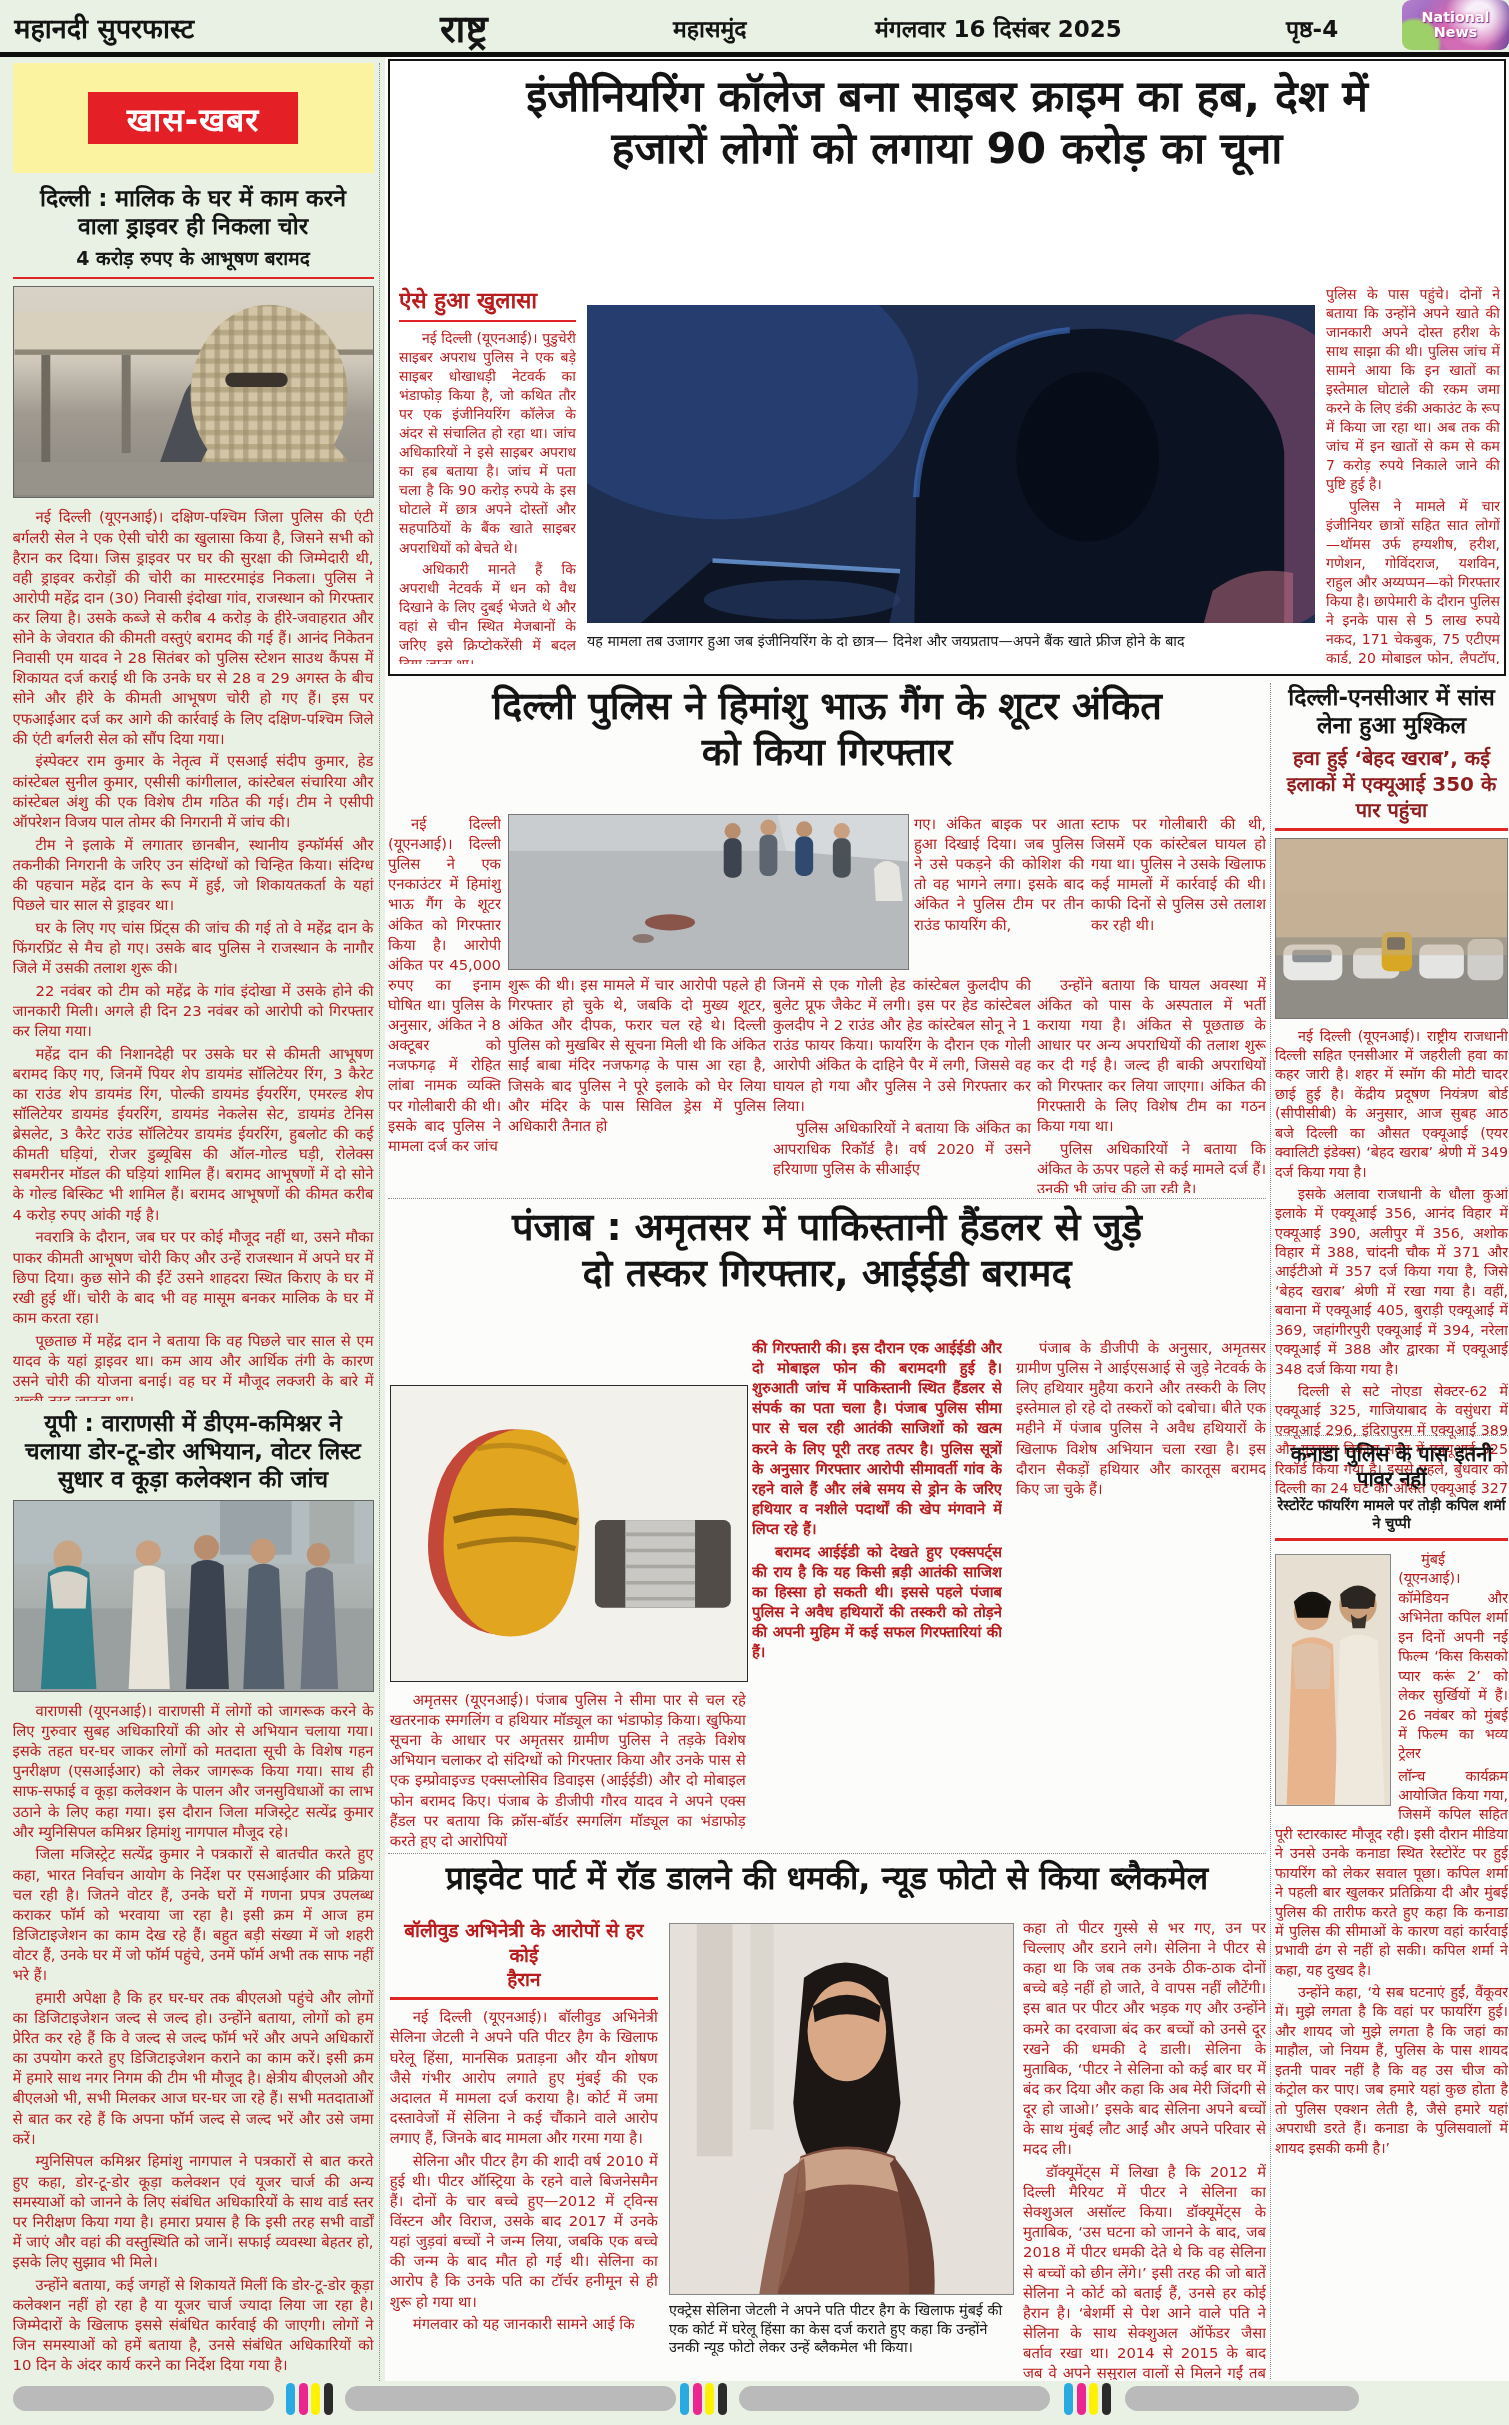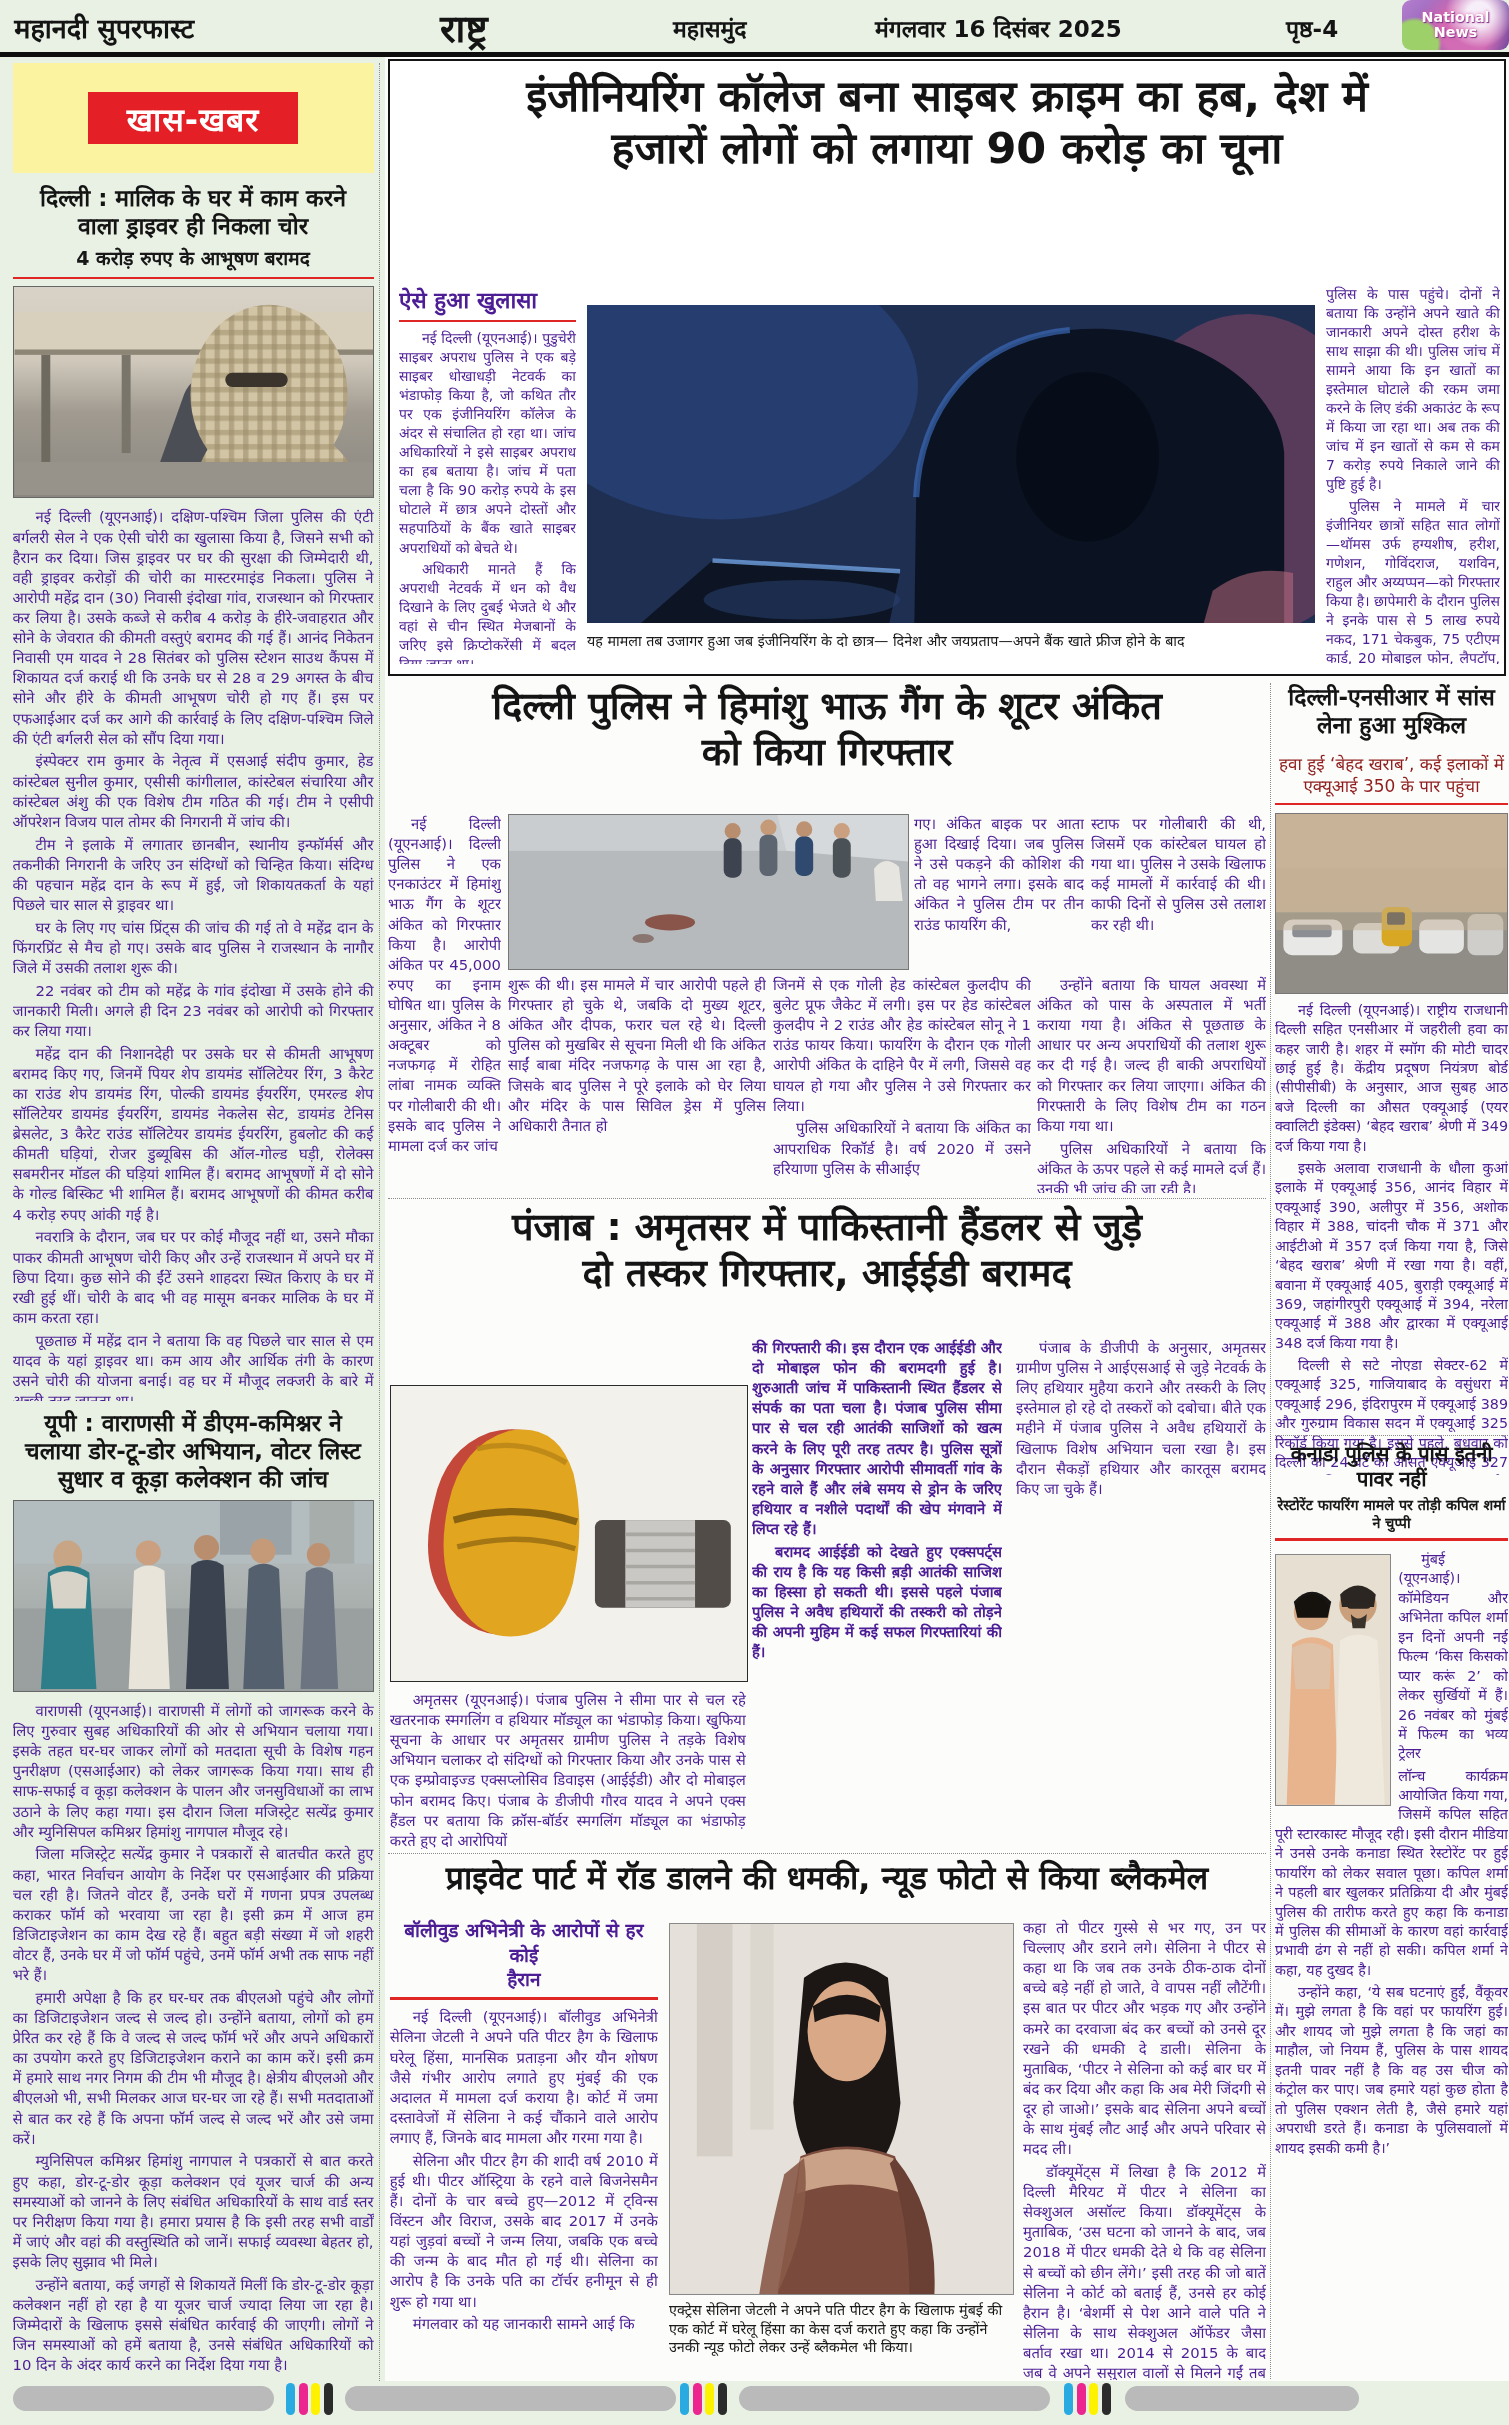--- a/index.html
+++ b/index.html
@@ -17,21 +17,21 @@
   .nn-badge{position:absolute;left:1402px;top:0;width:107px;height:50px;border-radius:9px;
     background:
       radial-gradient(circle at 12% 88%, #9ed06a 0 22%, rgba(158,208,106,0) 26%),
       radial-gradient(circle at 72% 28%, #f6eef8 0 14%, rgba(246,238,248,0) 40%),
       radial-gradient(circle at 60% 60%, #d26cb4 0 35%, rgba(210,108,180,0) 70%),
       linear-gradient(135deg,#b77fd0 0%,#7e56ad 55%,#5d3f96 100%);
     display:flex;flex-direction:column;align-items:center;justify-content:center;line-height:1.05;}
   .nn-badge span{color:#fff;font-weight:700;font-size:14.3px;text-shadow:0 0 3.6px #e154a8,0.9px 0.9px 0.9px #5a2d7e;}
   .toprule{position:absolute;left:0;top:52px;width:1510px;height:5.4px;background:#0e0e0e;}
   
-  .bodytext{font-size:14.8px;line-height:1.36;text-align:justify;color:#4c1d95;overflow:hidden;}
+  .bodytext{font-size:14.8px;line-height:1.36;text-align:justify;color:#b91c1c;overflow:hidden;}
   .bodytext p{margin:0 0 2.7px 0;text-indent:23px;}
   .bodytext p.noindent{text-indent:0;}
   .small{font-size:14px;}
   .headline{font-weight:700;color:#141414;text-align:center;line-height:1.22;}
   .redrule{height:2.7px;background:#e02525;border:0;margin:5.4px 0 0 0;}
   .kicker-line{font-weight:700;border-bottom:2.7px solid #e02525;padding-bottom:4.5px;display:block;}
   .photo{position:relative;overflow:hidden;}
   .caption{font-size:14.3px;line-height:1.3;color:#1a1a1a;}
   
   .mainbg{position:absolute;left:385px;top:57px;width:1125px;height:2324px;background:#fcfdfb;}
@@ -73,21 +73,21 @@
   .sh-photo{position:absolute;left:120px;top:0;width:399px;height:154px;border:0.9px solid #777;
      background:linear-gradient(180deg,#d4d7d9 0%,#c2c6c8 30%,#b3b7b9 100%);}
   .sh-colBtop{position:absolute;left:526px;top:0;width:170px;height:154px;}
   .sh-colCtop{position:absolute;left:703px;top:0;width:175px;height:154px;}
   .sh-colD{position:absolute;left:120px;top:161px;width:258px;height:218px;}
   .sh-colE{position:absolute;left:385px;top:161px;width:258px;height:218px;}
   .sh-colF{position:absolute;left:649px;top:161px;width:229px;height:218px;}
   
   .aqi{position:absolute;left:1275px;top:683px;width:233px;height:750px;}
   .aqi-h{font-size:23px;}
-  .aqi-sub{margin-top:14px;font-size:17px;font-weight:400;color:#8f1d1d;text-align:center;line-height:1.3;}
+  .aqi-sub{margin-top:6px;font-size:20px;font-weight:700;color:#8f1d1d;text-align:center;line-height:1.3;}
   .smog-photo{margin-top:7.2px;height:179px;border:0.9px solid #777;
      background:linear-gradient(180deg,#c9b59b 0%,#ccb89e 40%,#a8a294 62%,#8f8d86 100%);}
   .aqi-body{margin-top:7.2px;height:474px;font-size:14.3px;}
   
   .kapil{position:absolute;left:1275px;top:1442px;width:233px;height:937px;}
   .kp-h{font-size:20.6px;letter-spacing:-0.4px;}
   .kp-sub{margin-top:3.6px;font-size:14.3px;font-weight:700;text-align:center;line-height:1.3;}
   .kp-body{margin-top:9px;height:841px;font-size:14.3px;}
   .kp-photo{float:left;width:114px;height:250px;margin:3.6px 7.2px 3.6px 0;border:0.9px solid #888;
      background:linear-gradient(180deg,#e9e3d7 0%,#e0d6c6 50%,#d4c8b6 100%);position:relative;overflow:hidden;}

